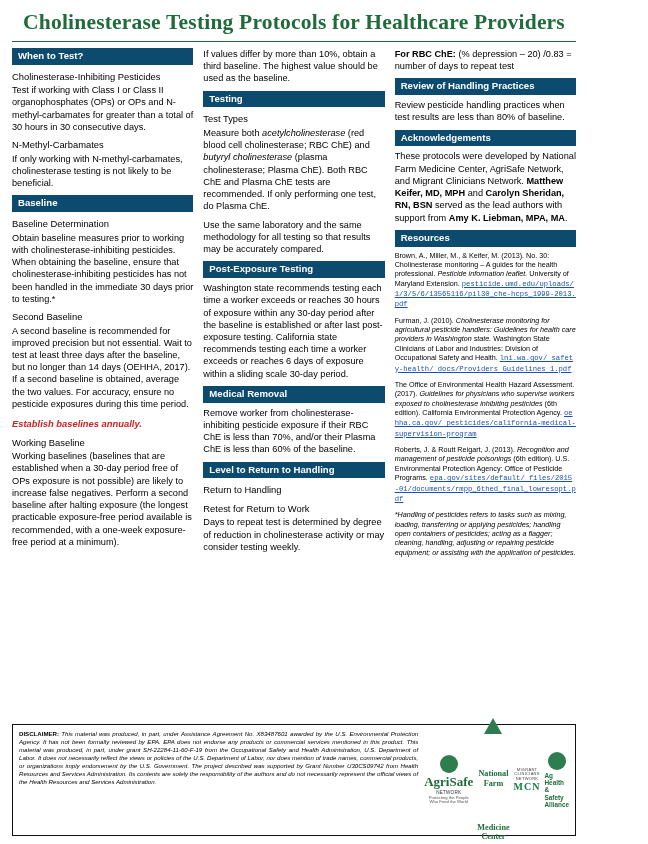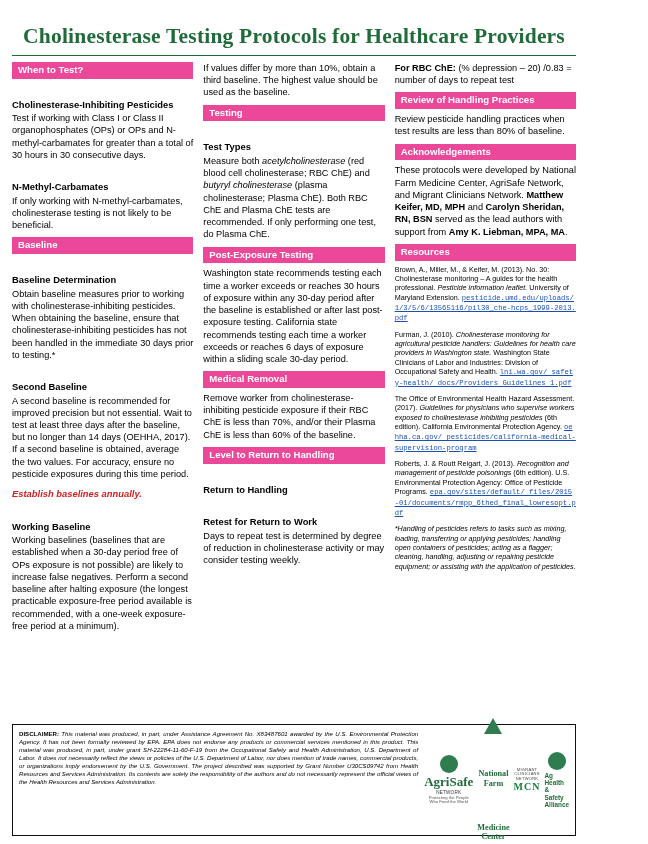--- a/index.html
+++ b/index.html
@@ -6,21 +6,21 @@
   body{
     width:648px;height:844px;
     background:#ffffff;
     font-family:"Liberation Sans", sans-serif;
     color:#000;
     overflow:hidden;
   }
   .page{
     box-sizing:border-box;
     width:588px;height:844px;
-    padding:22px 12px 8px 12px;
+    padding:8px 12px 8px 12px;
     position:relative;
   }
   .title{
     text-align:center;
     color:#1f6b3a;
     font-family:"Liberation Serif", serif;
     font-weight:bold;
     font-size:21.5px;
     letter-spacing:.2px;
     margin:2px 0 6px 0;
@@ -33,33 +33,33 @@
     display:flex;
     gap:10px;
     height:672px;
   }
   .col{
     width:202px;
     font-size:9.2px;
     line-height:1.33;
   }
   .bar{
-    background:#ec4899;
+    background:#0c4a6e;
     color:#fff;
     font-weight:bold;
     font-size:9.6px;
     padding:2px 6px;
     margin:6px 0 4px 0;
     display:block;
   }
   .col > .bar:first-child{margin-top:0;}
   h4.sub{
     font-size:9.4px;
-    font-weight:bold;
-    margin:20px 0 1px 0;
+    font-weight:normal;
+    margin:6px 0 1px 0;
   }
   .col p{margin:0 0 6px 0;}
   i,em{font-style:italic;}
   b,strong{font-weight:bold;}
   .redital{
     color:#cc2222;
     font-weight:bold;
     font-style:italic;
     margin:8px 0 6px 0;
     font-size:9.4px;
@@ -177,20 +177,21 @@
       <p>Working baselines (baselines that are established when a 30-day period free of OPs exposure is not possible) are likely to increase false negatives. Perform a second baseline after halting exposure (the longest practicable exposure-free period available is recommended, with a one-week exposure-free period at a minimum).</p>
     </div>
 
     <div class="col">
       <p>If values differ by more than 10%, obtain a third baseline. The highest value should be used as the baseline.</p>
 
       <span class="bar">Testing</span>
       <h4 class="sub">Test Types</h4>
       <p><span>Measure both </span><i>acetylcholinesterase</i><span> (red blood cell cholinesterase; RBC ChE) and </span><i>butyryl cholinesterase</i><span> (plasma cholinesterase; Plasma ChE). Both RBC ChE and Plasma ChE tests are recommended. If only performing one test, do Plasma ChE.</span></p>
 
+      <p>Use the same laboratory and the same methodology for all testing so that results may be accurately compared.</p>
 
       <span class="bar">Post-Exposure Testing</span>
       <p>Washington state recommends testing each time a worker exceeds or reaches 30 hours of exposure within any 30-day period after the baseline is established or after last post-exposure testing. California state recommends testing each time a worker exceeds or reaches 6 days of exposure within a sliding scale 30-day period.</p>
 
       <span class="bar">Medical Removal</span>
       <p>Remove worker from cholinesterase-inhibiting pesticide exposure if their RBC ChE is less than 70%, and/or their Plasma ChE is less than 60% of the baseline.</p>
 
       <span class="bar">Level to Return to Handling</span>
       <h4 class="sub">Return to Handling</h4>
 

